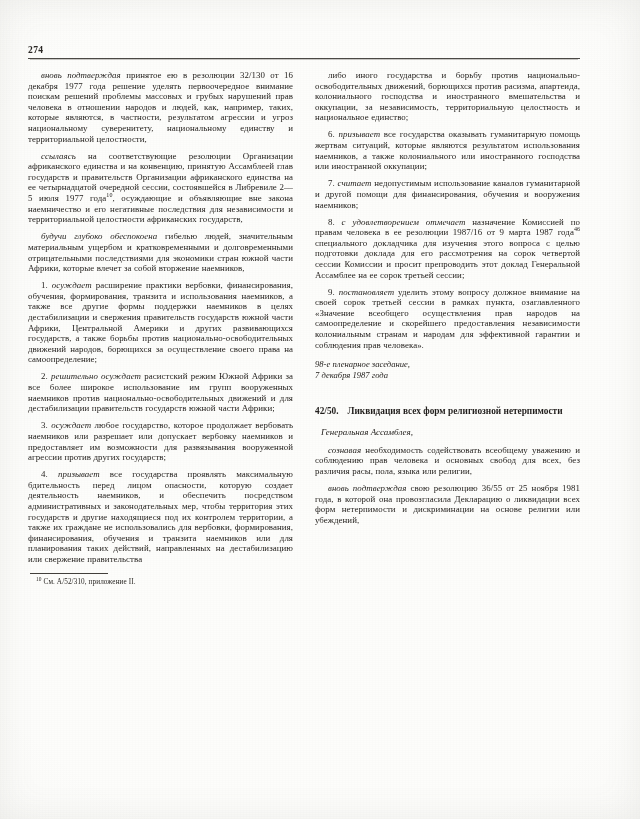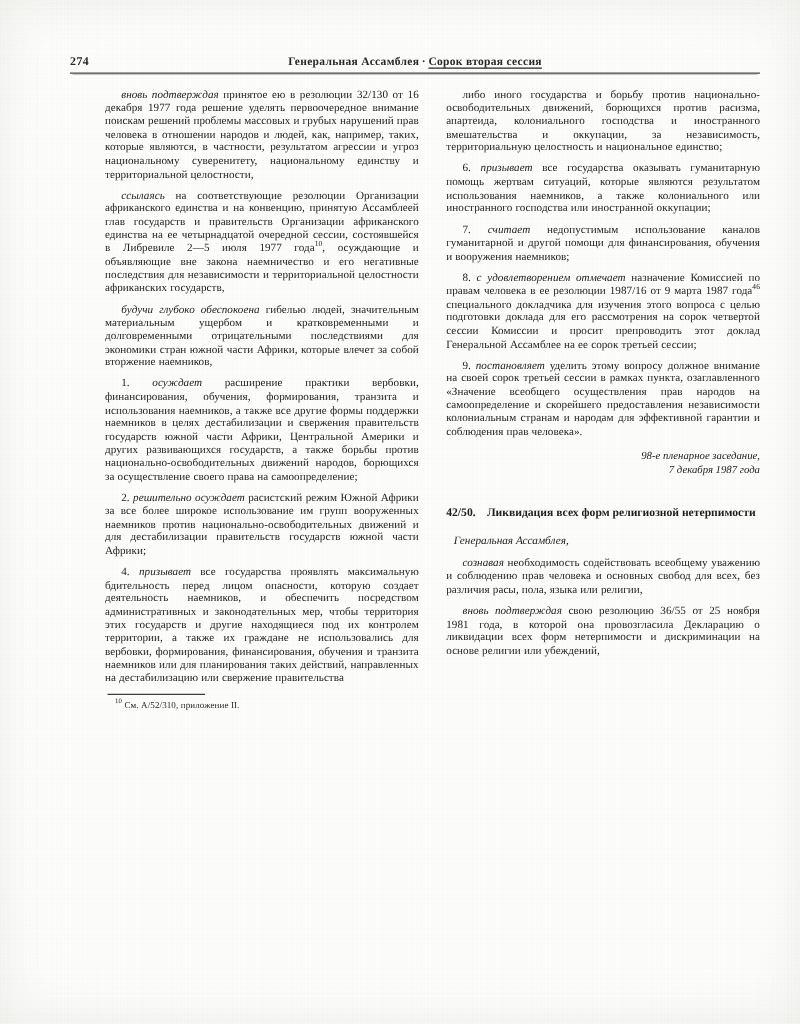--- a/index.html
+++ b/index.html
@@ -22,21 +22,21 @@
     inset: 0;
     background: #fdfdfb;
     
     background-image:
       radial-gradient(ellipse 120% 95% at 50% 50%, rgba(255,255,255,0) 55%, rgba(120,115,105,0.055) 100%);
     filter: none;
   }
 
   .sheet {
     position: absolute;
-    left: 56px;
+    left: 28px;
     top: 44px;
     width: 552px;
     height: 740px;
   }
 
   
   .runhead {
     position: relative;
     height: 20px;
   }
@@ -82,21 +82,20 @@
 
   
   .cols {
     position: absolute;
     top: 26px;
     left: 0;
     right: 0;
     bottom: 0;
     display: flex;
     gap: 22px;
-    margin-left: 28px;
   }
   .col {
     width: 265px;
     position: relative;
   }
 
   p.para {
     margin: 0 0 6.5px 0;
     font-size: 8.9px;
     line-height: 10.6px;
@@ -136,21 +135,20 @@
   }
   .footnote sup {
     font-size: 5.4px;
     vertical-align: super;
     line-height: 0;
   }
 
   
   .meeting {
     margin: 9px 0 0 0;
-    text-align: right;
     font-style: italic;
     font-size: 8.6px;
     line-height: 10.6px;
     color: #262320;
   }
 
   
   .reshead {
     margin: 26px 0 9px 0;
     display: flex;
@@ -191,40 +189,38 @@
   }
 </style>
 </head>
 <body>
 
 <div class="page">
   <div class="sheet">
 
     <div class="runhead">
       <div class="folio">274</div>
-      <div class="runtitle">
-        <span>Генеральная Ассамблея</span><span class="sep">·</span><span class="under">Сорок вторая сессия</span>
-      </div>
       <div class="rule"></div>
     </div>
 
     <div class="cols">
 
       <div class="col">
 
         <p class="para"><em>вновь подтверждая</em><span> принятое ею в резолюции 32/130 от 16 декабря 1977 года решение уделять первоочередное внимание поискам решений проблемы массовых и грубых нарушений прав человека в отношении народов и людей, как, например, таких, которые являются, в частности, результатом агрессии и угроз национальному суверенитету, национальному единству и территориальной целостности,</span></p>
 
         <p class="para"><em>ссылаясь</em><span> на соответствующие резолюции Организации африканского единства и на конвенцию, принятую Ассамблеей глав государств и правительств Организации африканского единства на ее четырнадцатой очередной сессии, состоявшейся в Либревиле 2—5 июля 1977 года</span><sup class="fn">10</sup><span>, осуждающие и объявляющие вне закона наемничество и его негативные последствия для независимости и территориальной целостности африканских государств,</span></p>
 
         <p class="para"><em>будучи глубоко обеспокоена</em><span> гибелью людей, значительным материальным ущербом и кратковременными и долговременными отрицательными последствиями для экономики стран южной части Африки, которые влечет за собой вторжение наемников,</span></p>
 
         <p class="para"><span class="num">1.</span> <em>осуждает</em><span> расширение практики вербовки, финансирования, обучения, формирования, транзита и использования наемников, а также все другие формы поддержки наемников в целях дестабилизации и свержения правительств государств южной части Африки, Центральной Америки и других развивающихся государств, а также борьбы против национально-освободительных движений народов, борющихся за осуществление своего права на самоопределение;</span></p>
 
         <p class="para"><span class="num">2.</span> <em>решительно осуждает</em><span> расистский режим Южной Африки за все более широкое использование им групп вооруженных наемников против национально-освободительных движений и для дестабилизации правительств государств южной части Африки;</span></p>
 
+        <p class="para"><span class="num">3.</span> <em>осуждает</em><span> любое государство, которое продолжает вербовать наемников или разрешает или допускает вербовку наемников и предоставляет им возможности для развязывания вооруженной агрессии против других государств;</span></p>
 
         <p class="para"><span class="num">4.</span> <em>призывает</em><span> все государства проявлять максимальную бдительность перед лицом опасности, которую создает деятельность наемников, и обеспечить посредством административных и законодательных мер, чтобы территория этих государств и другие находящиеся под их контролем территории, а также их граждане не использовались для вербовки, формирования, финансирования, обучения и транзита наемников или для планирования таких действий, направленных на дестабилизацию или свержение правительства</span></p>
 
         <div class="fnrule"></div>
         <p class="footnote"><sup>10</sup> <span>См. A/52/310, приложение II.</span></p>
       </div>
 
       <div class="col">
 
         <p class="para"><span>либо иного государства и борьбу против национально-освободительных движений, борющихся против расизма, апартеида, колониального господства и иностранного вмешательства и оккупации, за независимость, территориальную целостность и национальное единство;</span></p>

